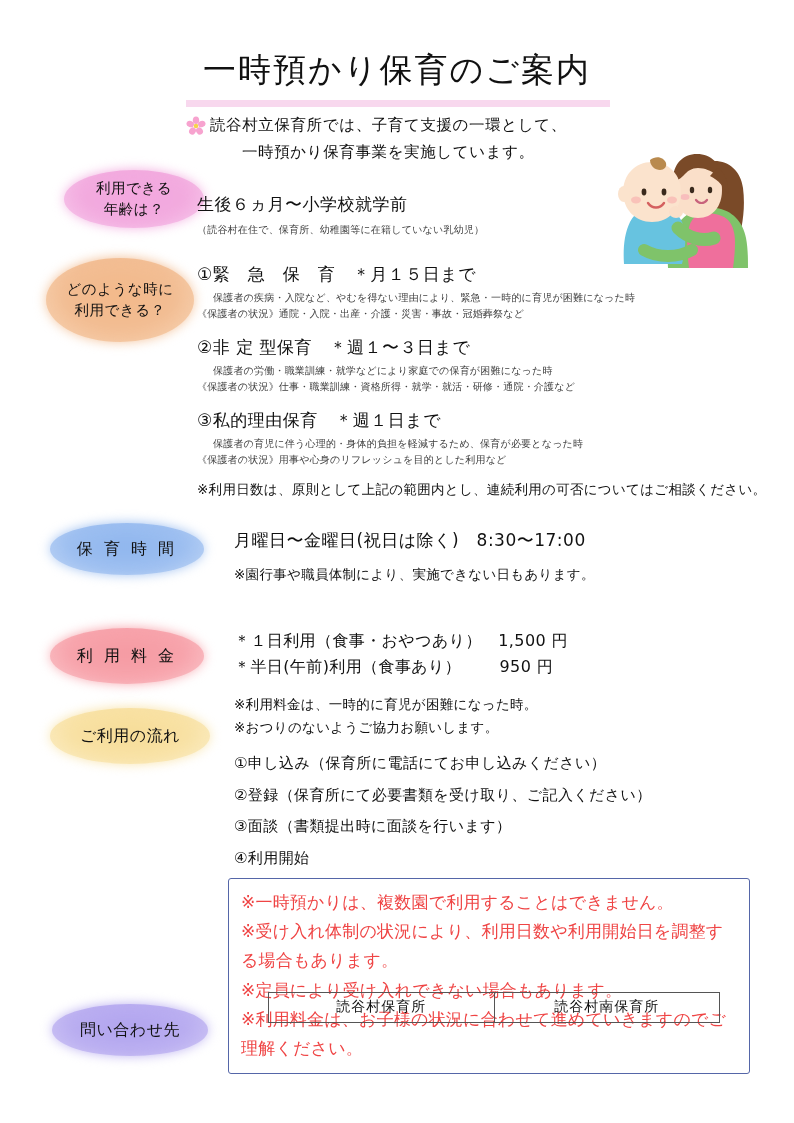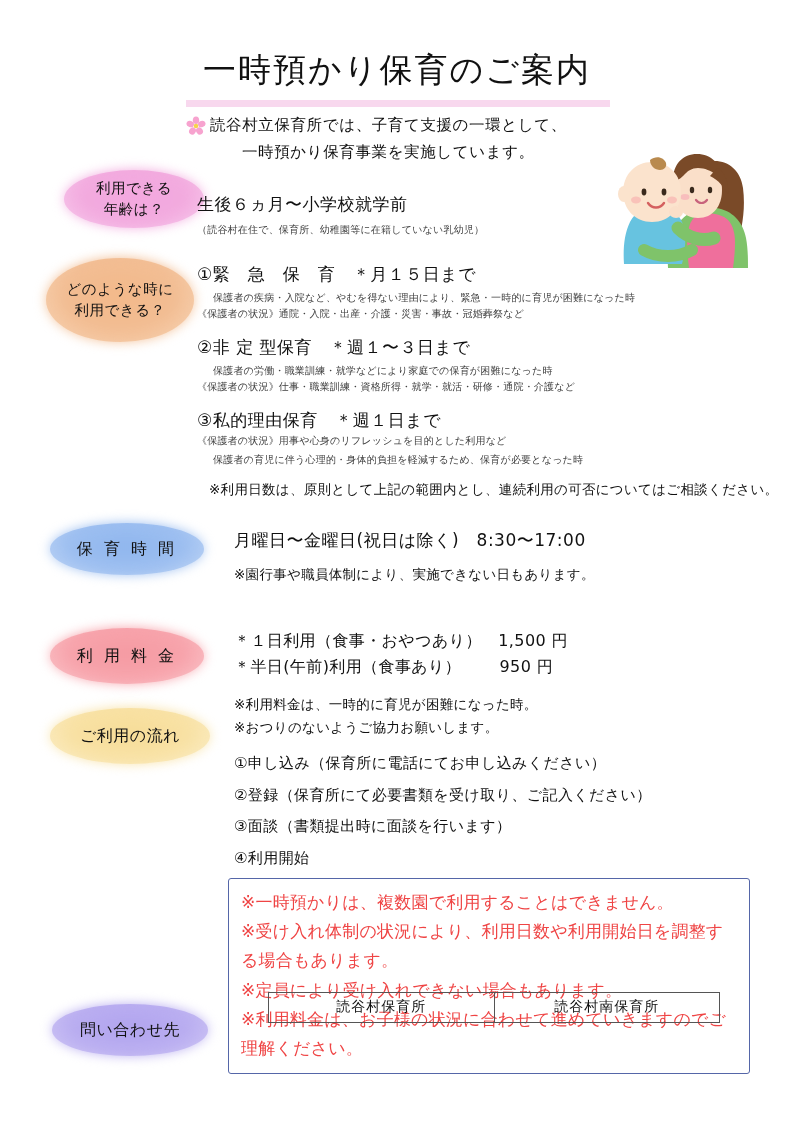--- a/index.html
+++ b/index.html
@@ -309,25 +309,25 @@
   </div>
 
   <div class="body-col" style="top:335px; width:560px;">
     <div class="item-head">②非 定 型保育　＊週１〜３日まで</div>
     <div class="sub sub-indent" style="margin-top:3px;">保護者の労働・職業訓練・就学などにより家庭での保育が困難になった時</div>
     <div class="sub">《保護者の状況》仕事・職業訓練・資格所得・就学・就活・研修・通院・介護など</div>
   </div>
 
   <div class="body-col" style="top:408px; width:560px;">
     <div class="item-head">③私的理由保育　＊週１日まで</div>
+    <div class="sub sub-indent" style="margin-top:3px;">保護者の育児に伴う心理的・身体的負担を軽減するため、保育が必要となった時</div>
     <div class="sub">《保護者の状況》用事や心身のリフレッシュを目的とした利用など</div>
-    <div class="sub sub-indent" style="margin-top:3px;">保護者の育児に伴う心理的・身体的負担を軽減するため、保育が必要となった時</div>
-  </div>
-
-  <div class="body-col" style="top:478px; width:570px;margin-left:12px;">
+  </div>
+
+  <div class="body-col" style="top:478px; width:570px;">
     <div class="note">※利用日数は、原則として上記の範囲内とし、連続利用の可否についてはご相談ください。</div>
   </div>
 </div>
 
 <div class="section">
   <div class="bubble blue" style="left:50px; top:523px; width:154px; height:52px;">
     <span class="bubble-inner" style="letter-spacing:3px; font-size:16px;">保 育 時 間</span>
   </div>
   <div class="body-col" style="left:234px; top:528px; width:500px;">
     <div class="lead">月曜日〜金曜日(祝日は除く)　8:30〜17:00</div>

